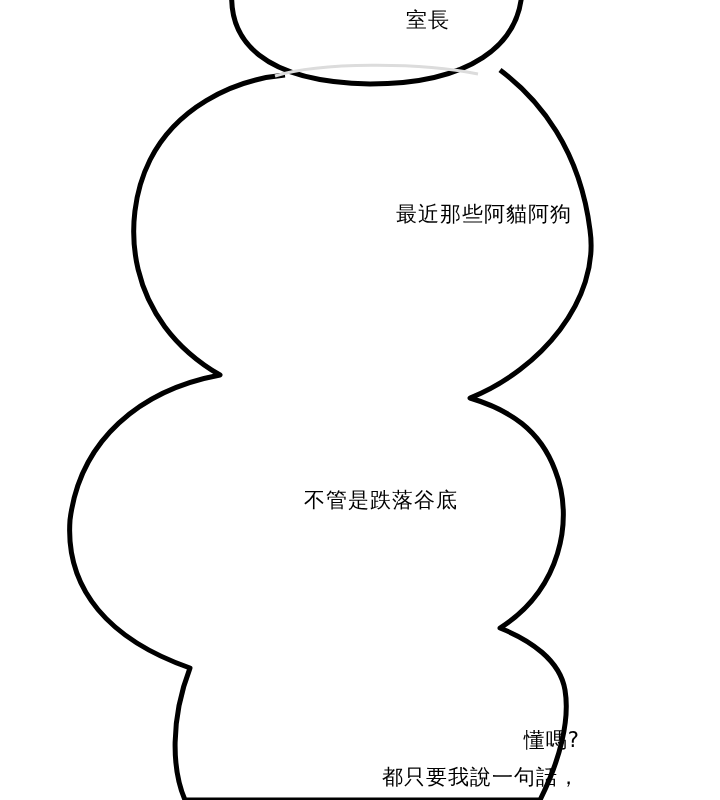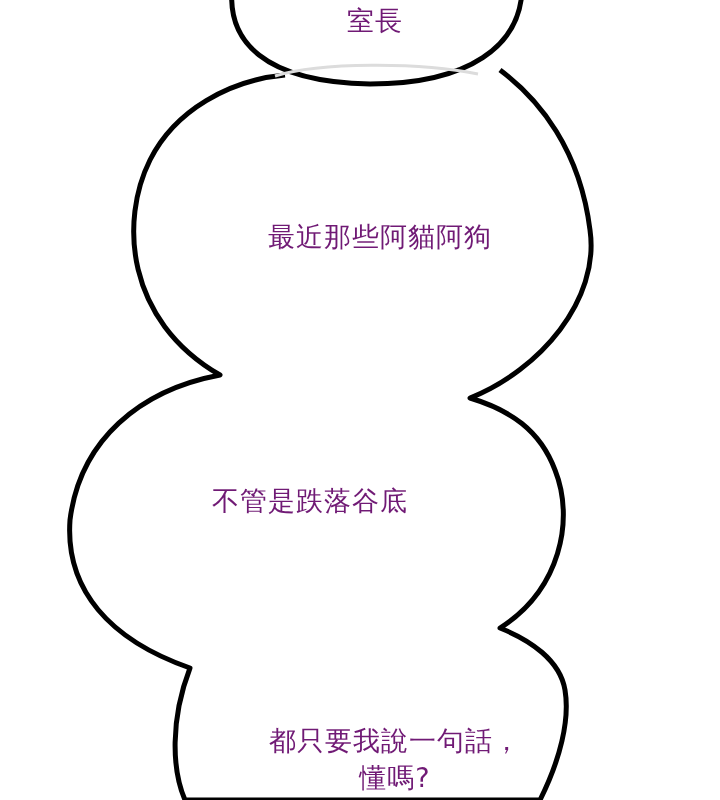--- a/index.html
+++ b/index.html
@@ -7,31 +7,31 @@
       position: relative;
       width: 720px;
       height: 800px;
       overflow: hidden;
       background: #ffffff;
       font-family: "DejaVu Sans", "Liberation Sans", sans-serif;
     }
     svg.bubbles { position: absolute; left: 0; top: 0; }
     .text {
       position: absolute;
-      color: #701a75;
-      font-size: 27px;
+      color: #000000;
+      font-size: 21px;
       line-height: 37px;
-      text-align: center;
+      text-align: right;
       white-space: nowrap;
       letter-spacing: 1px;
     }
     .text div { display: block; }
     #t0 { left: 300px; top: 2px; width: 150px; }
-    #t1 { left: 180px; top: 196px; width: 400px; margin-top: 22px; }
-    #t2 { left: 150px; top: 482px; width: 320px; }
+    #t1 { left: 172px; top: 196px; width: 400px; }
+    #t2 { left: 138px; top: 482px; width: 320px; }
     #t3 { left: 210px; top: 722px; width: 370px; }
   </style>
 </head>
 <body>
 
 <div class="panel">
 
   <svg class="bubbles" width="720" height="800" viewBox="0 0 720 800">
 
     <path d="M 285 75
@@ -61,17 +61,17 @@
 
   <div class="text" id="t1">
     <div>最近那些阿貓阿狗</div>
   </div>
 
   <div class="text" id="t2">
     <div>不管是跌落谷底</div>
   </div>
 
   <div class="text" id="t3">
+    <div>懂嗎?</div>
     <div>都只要我說一句話，</div>
-    <div>懂嗎?</div>
   </div>
 
 </div>
 
 </body></html>

